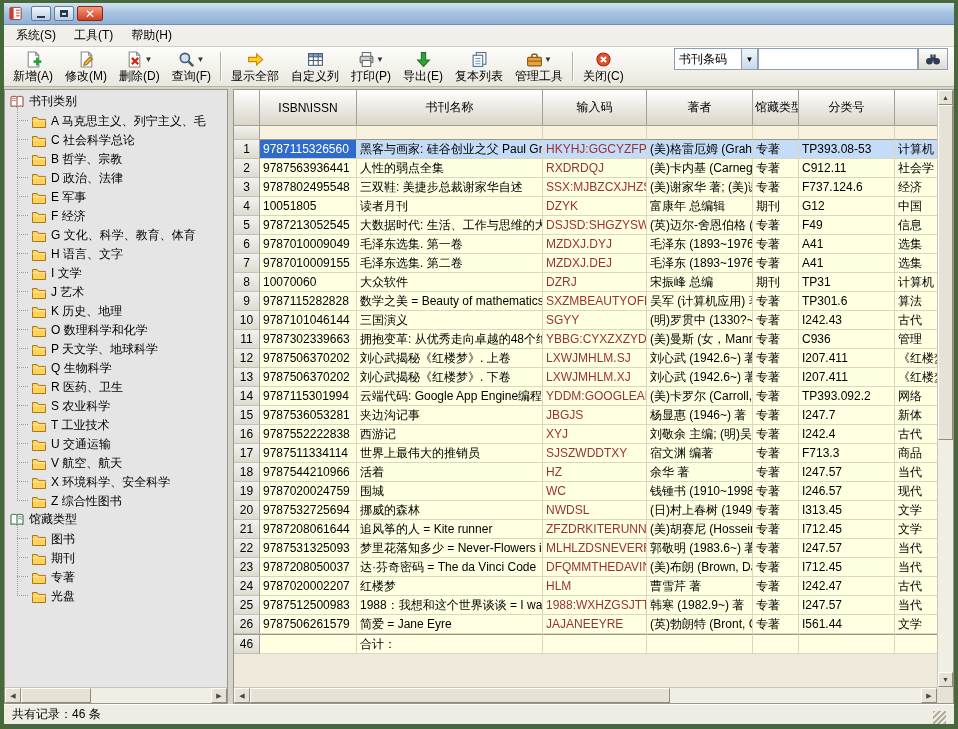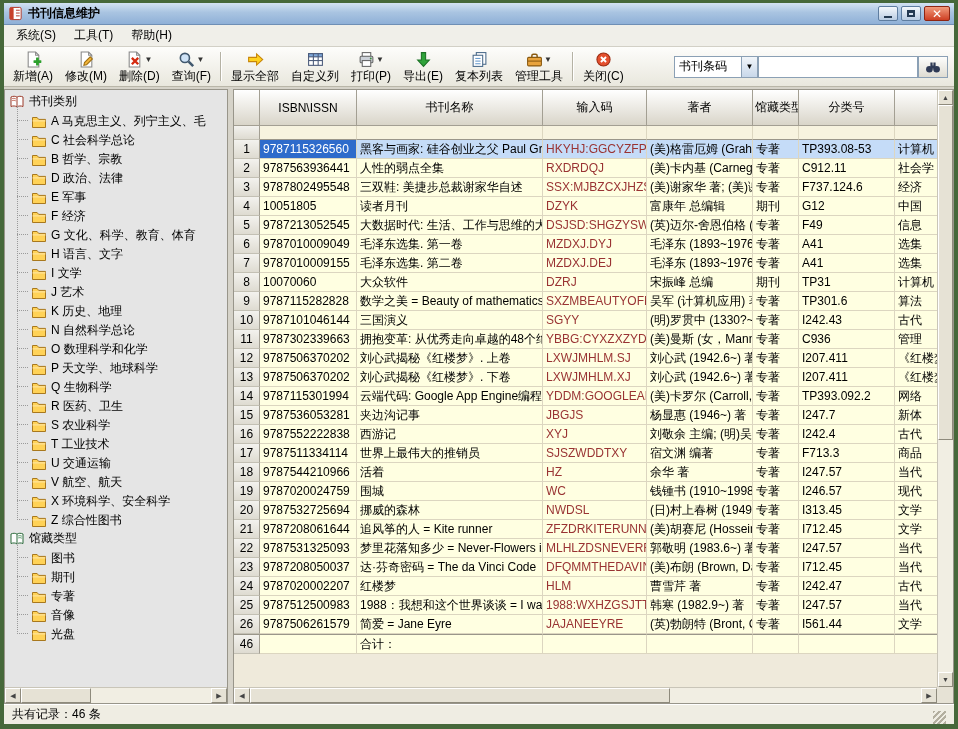--- a/index.html
+++ b/index.html
@@ -44,21 +44,21 @@
     background:linear-gradient(#fdfdfb,#e9e7dd);
     border-bottom:1px solid #b9b6a8;
     display:flex; align-items:stretch; padding:1px 3px;
   }
   .tbtn { display:flex; flex-direction:column; align-items:center; justify-content:center; padding:1px 6px; gap:1px; }
   .tb-iconrow { display:flex; align-items:center; gap:1px; height:18px; }
   .tb-icon svg { display:block; }
   .tb-drop { font-size:8px; color:#333; }
   .tb-label { font-size:12px; line-height:13px; white-space:nowrap; }
   .tb-sep { width:2px; border-left:1px solid #b5b2a4; border-right:1px solid #ffffff; margin:4px 3px; }
-  .tb-right { margin-left:auto; display:flex; align-items:center; padding-right:3px; }
+  .tb-right { margin-left:auto; display:flex; padding-right:3px; }
   .combo { width:84px; height:22px; background:#fff; border:1px solid #8ba0b5; display:flex; align-items:center; }
   .combo-text { flex:1; padding-left:4px; overflow:hidden; white-space:nowrap; }
   .combo-arrow { width:16px; height:100%; border-left:1px solid #8ba0b5;
     background:linear-gradient(#f2f6fa,#c8d8ea); display:flex; align-items:center; justify-content:center; font-size:8px; }
   .search-input { width:160px; height:22px; border:1px solid #8ba0b5; padding:0 4px; font:inherit; }
   .find-btn { width:30px; height:22px; border:1px solid #8ba0b5; background:linear-gradient(#fdfdfc,#dfdcd2);
     display:flex; align-items:center; justify-content:center; padding:0; }
   
   .main { flex:1; display:flex; background:#D6D3C9; overflow:hidden; padding-top:2px; }
   .tree-panel { width:224px; flex:none; background:#e5e5e5; border:1px solid #98958a;
@@ -118,21 +118,20 @@
   <div class="titlebar">
     <span class="app-icon">
         <svg width="15" height="15" viewBox="0 0 16 16">
           <rect x="2" y="1.5" width="12" height="13" rx="1.5" fill="#fff" stroke="#b03020"></rect>
           <rect x="2" y="1.5" width="4" height="13" rx="1.5" fill="#c8402a"></rect>
           <line x1="8.5" y1="4.5" x2="12.5" y2="4.5" stroke="#b03020"></line>
           <line x1="8.5" y1="7.5" x2="12.5" y2="7.5" stroke="#b03020"></line>
           <line x1="8.5" y1="10.5" x2="12.5" y2="10.5" stroke="#b03020"></line>
         </svg>
       </span>
-    <span class="title-text">书刊信息维护</span>
     <span class="win-btns">
       <span class="wbtn">
           <span class="g-min"></span>
         </span>
       <span class="wbtn">
           <span class="g-max"></span>
         </span>
       <span class="wbtn close">✕</span>
     </span>
   </div>
@@ -415,29 +414,20 @@
               </span>
               <span class="tree-label">K 历史、地理</span>
             </div>
             <div class="tree-item tree-child">
               <span class="tree-icon">
                 <svg width="16" height="16" viewBox="0 0 16 16">
                   <path d="M1.5 3.5h4.6l1.6 1.9h6.8v8.1H1.5z" fill="#ffd257" stroke="#a8781e"></path>
                   <path d="M1.5 6.9h13" stroke="#ffe9a8"></path>
                 </svg>
               </span>
-              <span class="tree-label">N 自然科学总论</span>
-            </div>
-            <div class="tree-item tree-child">
-              <span class="tree-icon">
-                <svg width="16" height="16" viewBox="0 0 16 16">
-                  <path d="M1.5 3.5h4.6l1.6 1.9h6.8v8.1H1.5z" fill="#ffd257" stroke="#a8781e"></path>
-                  <path d="M1.5 6.9h13" stroke="#ffe9a8"></path>
-                </svg>
-              </span>
               <span class="tree-label">O 数理科学和化学</span>
             </div>
             <div class="tree-item tree-child">
               <span class="tree-icon">
                 <svg width="16" height="16" viewBox="0 0 16 16">
                   <path d="M1.5 3.5h4.6l1.6 1.9h6.8v8.1H1.5z" fill="#ffd257" stroke="#a8781e"></path>
                   <path d="M1.5 6.9h13" stroke="#ffe9a8"></path>
                 </svg>
               </span>
               <span class="tree-label">P 天文学、地球科学</span>
@@ -545,29 +535,20 @@
               <span class="tree-label">期刊</span>
             </div>
             <div class="tree-item tree-child">
               <span class="tree-icon">
                 <svg width="16" height="16" viewBox="0 0 16 16">
                   <path d="M1.5 3.5h4.6l1.6 1.9h6.8v8.1H1.5z" fill="#ffd257" stroke="#a8781e"></path>
                   <path d="M1.5 6.9h13" stroke="#ffe9a8"></path>
                 </svg>
               </span>
               <span class="tree-label">专著</span>
-            </div>
-            <div class="tree-item tree-child">
-              <span class="tree-icon">
-                <svg width="16" height="16" viewBox="0 0 16 16">
-                  <path d="M1.5 3.5h4.6l1.6 1.9h6.8v8.1H1.5z" fill="#ffd257" stroke="#a8781e"></path>
-                  <path d="M1.5 6.9h13" stroke="#ffe9a8"></path>
-                </svg>
-              </span>
-              <span class="tree-label">音像</span>
             </div>
             <div class="tree-item tree-child">
               <span class="tree-icon">
                 <svg width="16" height="16" viewBox="0 0 16 16">
                   <path d="M1.5 3.5h4.6l1.6 1.9h6.8v8.1H1.5z" fill="#ffd257" stroke="#a8781e"></path>
                   <path d="M1.5 6.9h13" stroke="#ffe9a8"></path>
                 </svg>
               </span>
               <span class="tree-label">光盘</span>
             </div>

